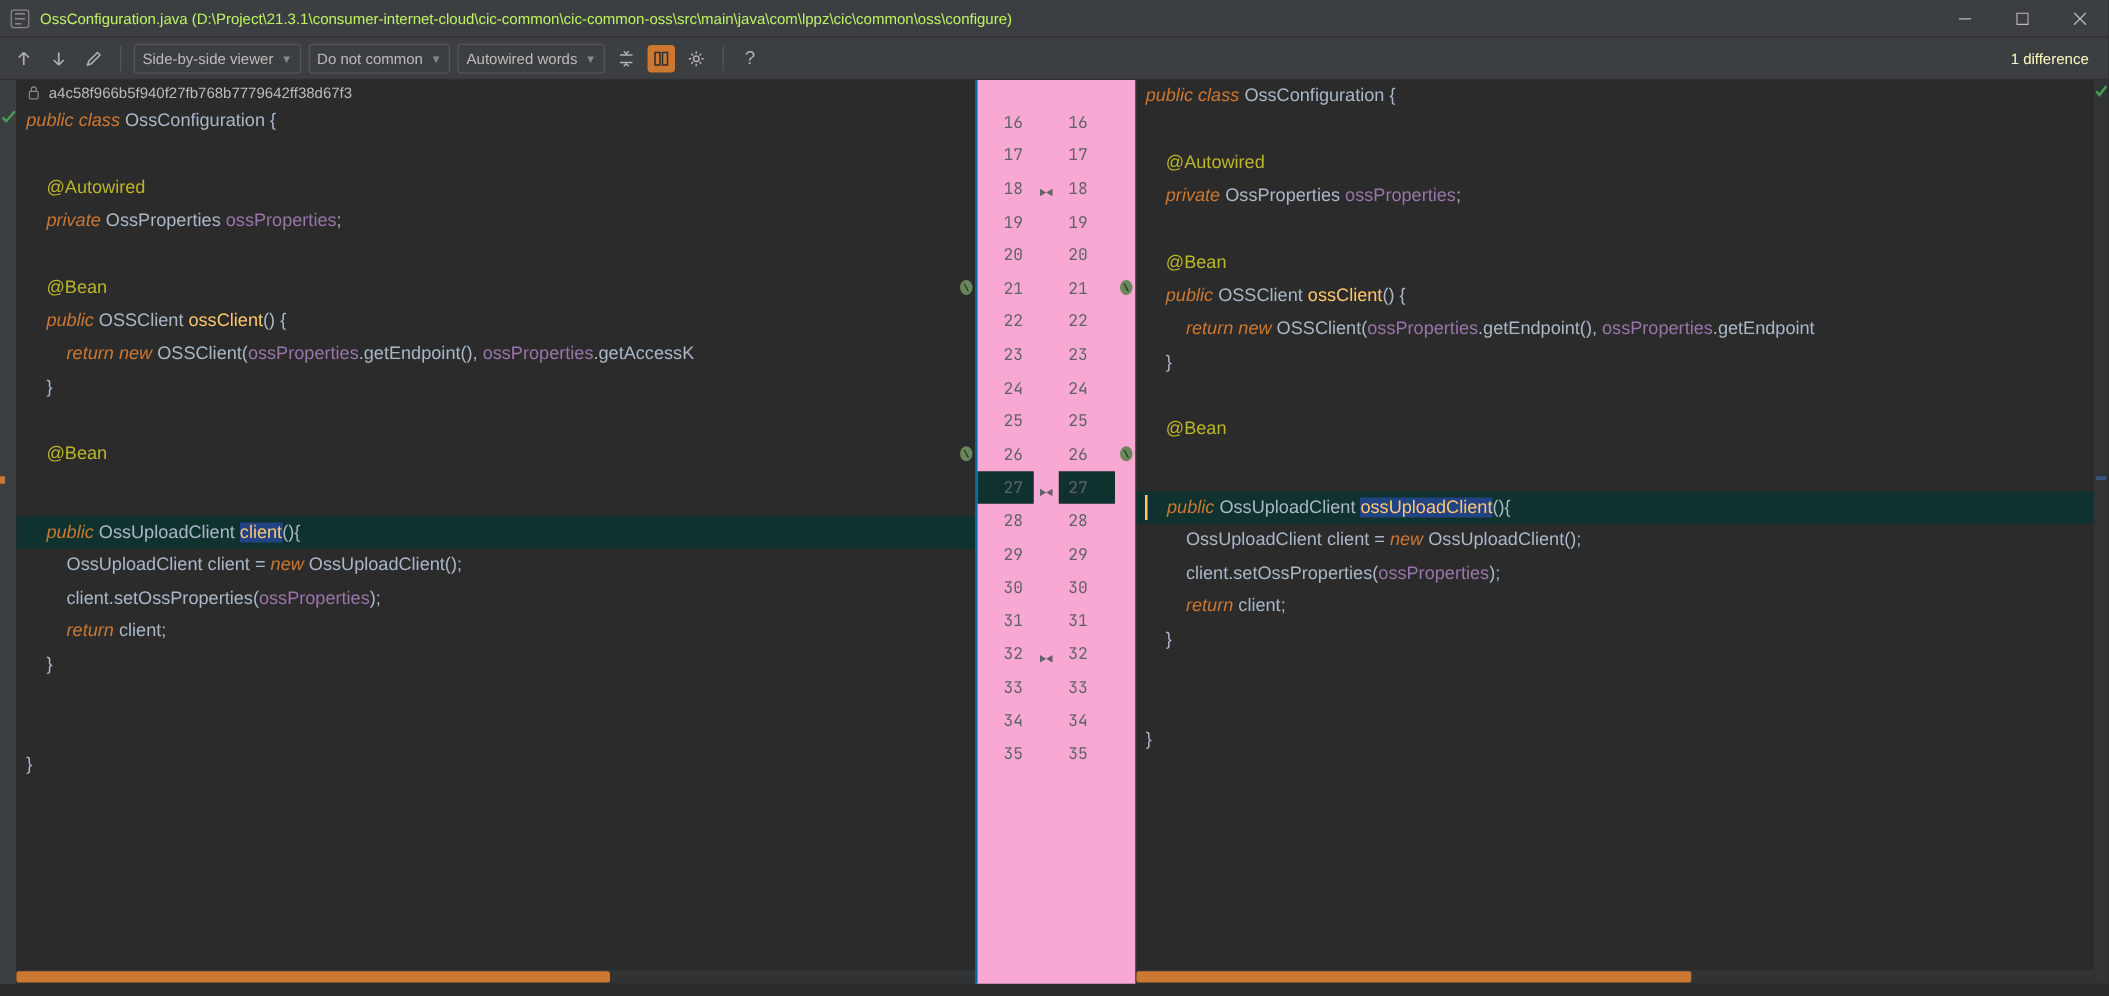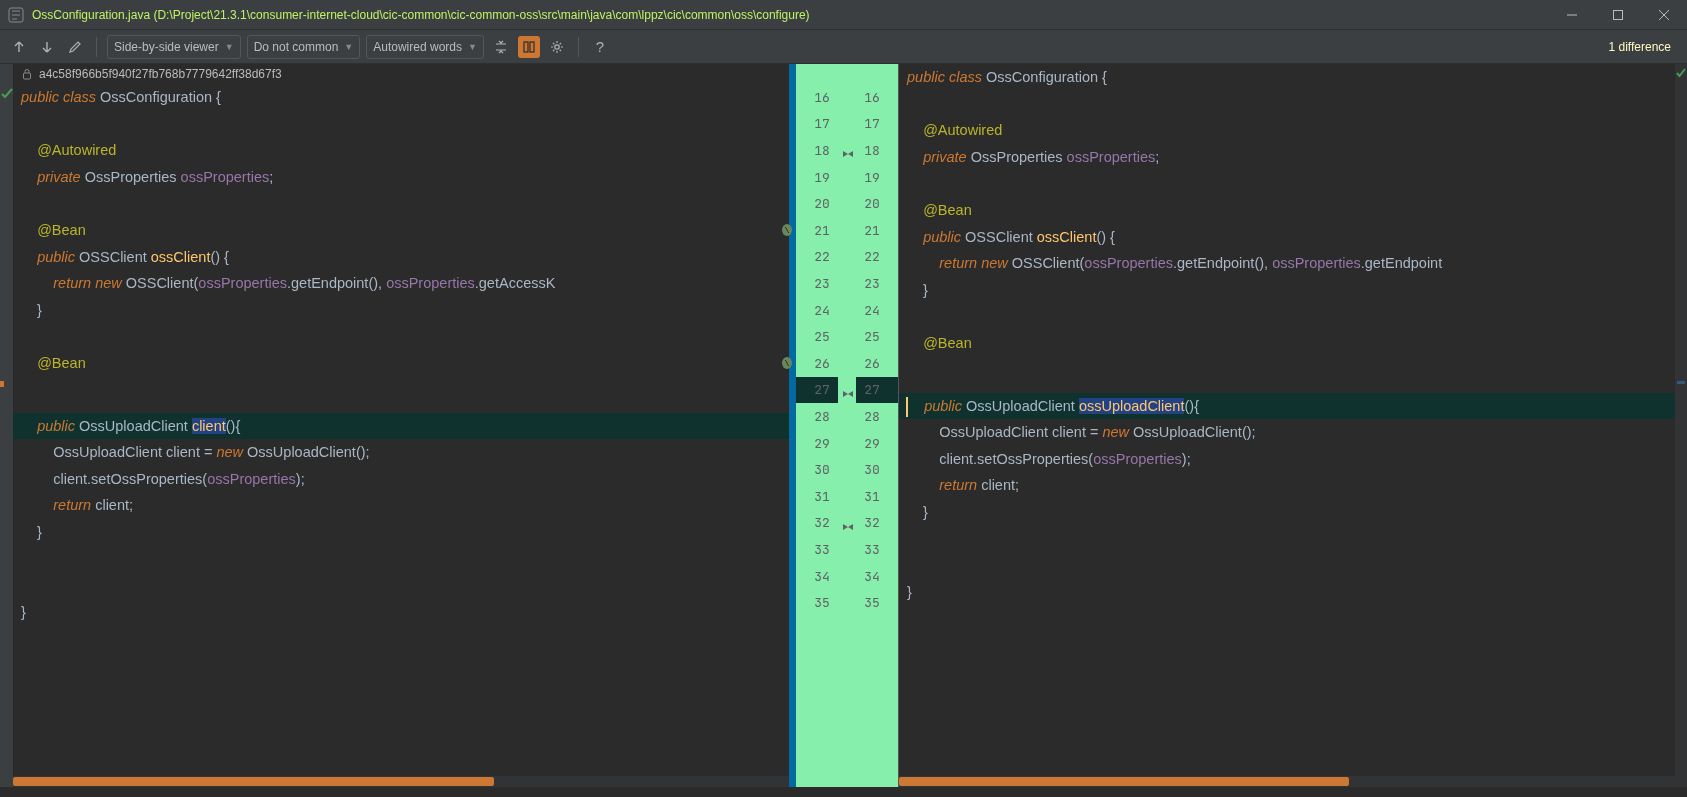--- a/index.html
+++ b/index.html
@@ -85,22 +85,22 @@
   .line .txt{padding-left:8px;}
   .line.hl{background:var(--highlight-line);margin-top:36px;}
   .tok-kw{color:var(--kw);font-style:italic;}
   .tok-anno{color:var(--anno);text-align:center;}
   .tok-field{color:var(--field);}
   .tok-method{color:var(--method);}
   .tok-fg{color:var(--fg);}
   .tok-hl{background:var(--highlight-token);}
   
   .center-gutter{
-    width:110px;background:#86efac;position:relative;display:flex;
-    border-left:7px solid #0369a1;border-right:1px solid #555;
+    width:129px;background:#f9a8d4;position:relative;display:flex;
+    border-left:2px solid #0369a1;border-right:1px solid #555;
   }
   .gutter-col{width:45px;position:relative;}
   .gutter-col.R{text-align:left;}
   .gutter-col.L{text-align:right;}
   .gutter-mid{width:20px;position:relative;}
   .gnum{position:absolute;width:100%;color:var(--gutter-fg);font-family:"JetBrains Mono","Consolas",monospace;font-size:13px;padding:0 8px;height:26.6px;display:flex;align-items:center;}
   .gutter-col.L .gnum{justify-content:flex-end;}
   .gutter-col.R .gnum{justify-content:flex-start;}
   .gnum.hl{background:var(--highlight-line);}
   .bean-icon{position:absolute;width:14px;height:14px;}

